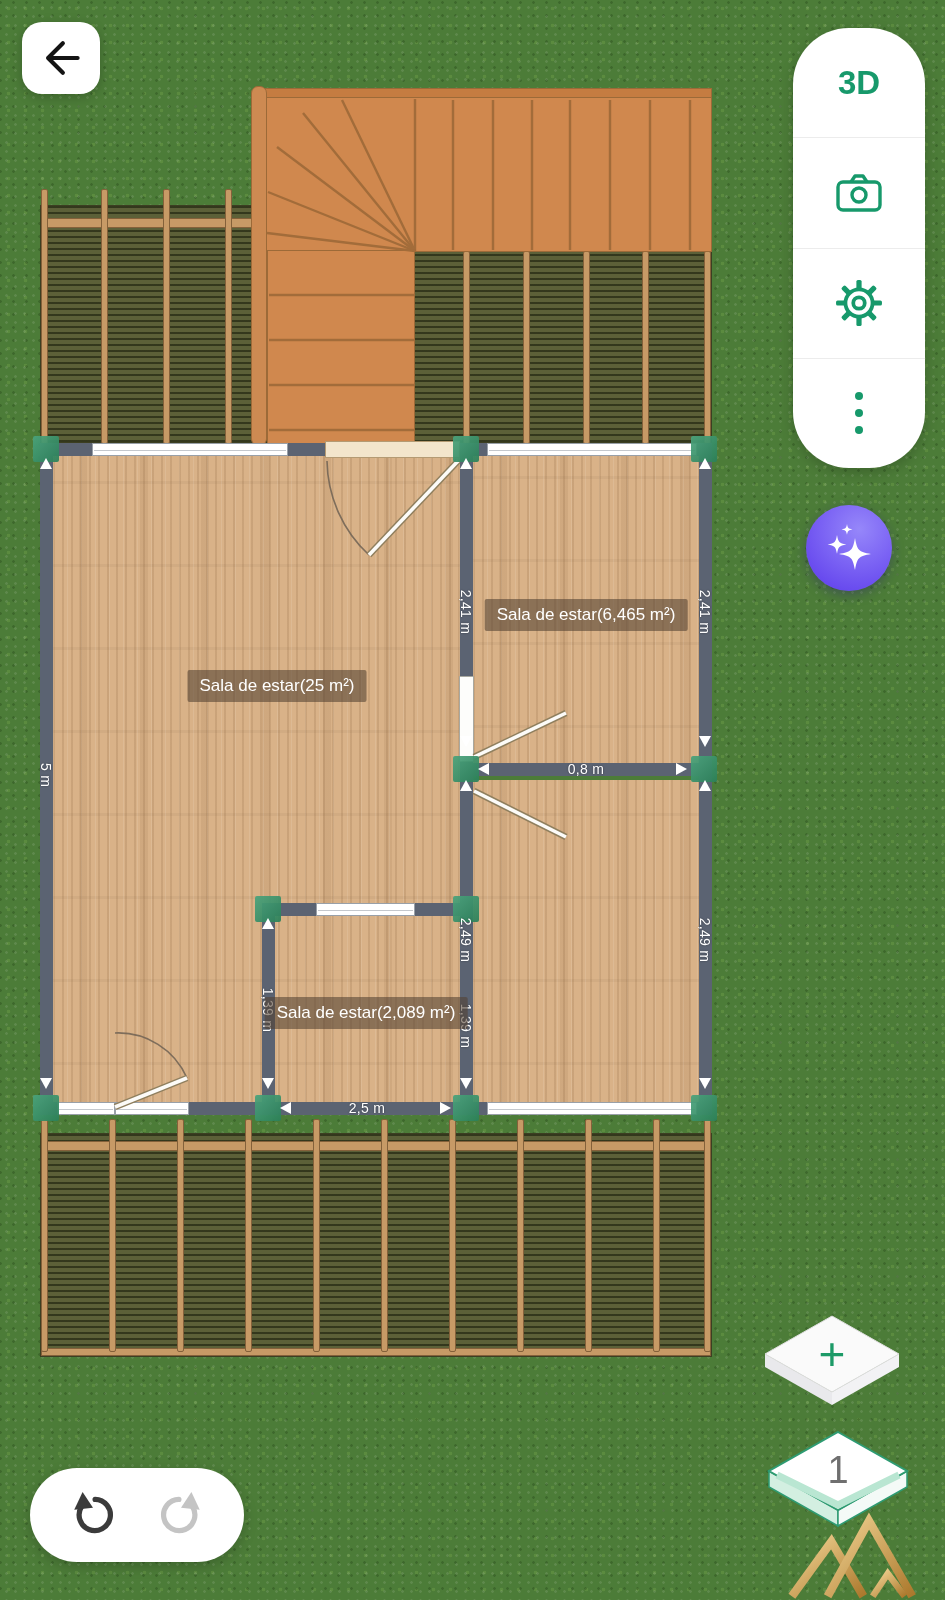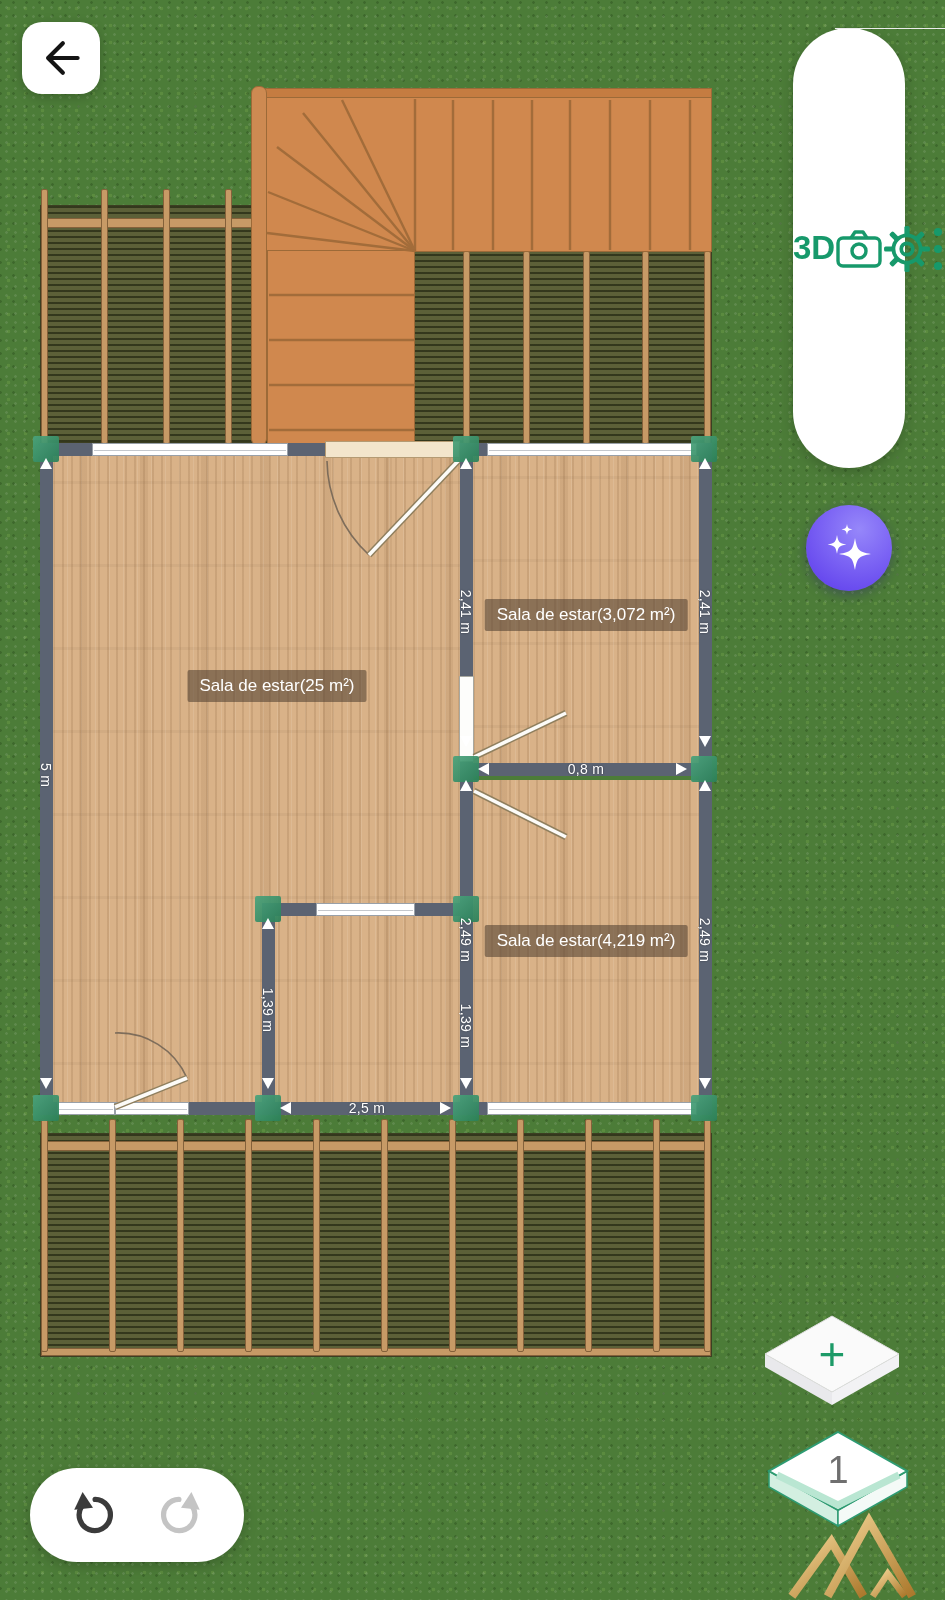--- a/index.html
+++ b/index.html
@@ -46,22 +46,22 @@
   .ar.left{border-top:6px solid transparent;border-bottom:6px solid transparent;border-right:11px solid #fff}
   .ar.right{border-top:6px solid transparent;border-bottom:6px solid transparent;border-left:11px solid #fff}
   .dim{position:absolute;color:#fff;font-size:14px;font-weight:500;white-space:nowrap;z-index:7;
     transform:translate(-50%,-50%);letter-spacing:.3px;text-shadow:0 0 2px rgba(0,0,0,.45)}
   .dim.v{transform:translate(-50%,-50%) rotate(90deg)}
   .rlabel{position:absolute;transform:translate(-50%,-50%);background:rgba(82,66,50,.58);color:#fff;
     font-size:17px;padding:6px 12px;white-space:nowrap;z-index:7;border-radius:2px}
   
   .fab{position:absolute;background:#fff;box-shadow:0 3px 12px rgba(0,0,0,.22);display:flex;
     align-items:center;justify-content:center;z-index:10}
-  .toolbar{position:absolute;left:793px;top:28px;width:112px;height:440px;background:#fff;border-radius:56px;
-    box-shadow:0 4px 14px rgba(0,0,0,.2);z-index:10;display:flex;}
+  .toolbar{position:absolute;left:793px;top:28px;width:132px;height:440px;background:#fff;border-radius:56px;
+    box-shadow:0 4px 14px rgba(0,0,0,.2);z-index:10;display:flex;flex-direction:column}
   .tb-item{flex:1;display:flex;align-items:center;justify-content:center;cursor:pointer}
   .tb-item + .tb-item{border-top:1px solid #ececec}
   .t3d{color:#17996b;font-size:33px;font-weight:700}
   .ai-btn{position:absolute;left:806px;top:505px;width:86px;height:86px;border-radius:50%;z-index:10;
     background:radial-gradient(circle at 62% 28%, #9687fa 0%, #7b63f4 45%, #5a38ea 100%);
     box-shadow:0 4px 12px rgba(40,20,120,.35);display:flex;align-items:center;justify-content:center}
   .undo-pill{position:absolute;left:30px;top:1468px;width:214px;height:94px;background:#fff;border-radius:47px;
     box-shadow:0 4px 14px rgba(0,0,0,.2);z-index:10;display:flex;align-items:center;justify-content:space-evenly}
   .lay-text{position:absolute;z-index:11;transform:translate(-50%,-50%);font-weight:500}
   svg{display:block}
@@ -181,22 +181,22 @@
   <div class="dim v" style="left:466px;top:612px">2,41 m</div>
   <div class="dim v" style="left:705px;top:612px">2,41 m</div>
   <div class="dim v" style="left:466px;top:940px">2,49 m</div>
   <div class="dim v" style="left:705px;top:940px">2,49 m</div>
   <div class="dim v" style="left:268px;top:1010px">1,39 m</div>
   <div class="dim v" style="left:466px;top:1026px">1,39 m</div>
   <div class="dim" style="left:586px;top:769px">0,8 m</div>
   <div class="dim" style="left:367px;top:1108px">2,5 m</div>
 
   <div class="rlabel" style="left:277px;top:686px">Sala de estar(25 m²)</div>
-  <div class="rlabel" style="left:586px;top:615px">Sala de estar(3,072 m²)</div>
-  <div class="rlabel" style="left:586px;top:941px">Sala de estar(4,219 m²)</div>
+  <div class="rlabel" style="left:586px;top:615px">Sala de estar(6,465 m²)</div>
+  <div class="rlabel" style="left:366px;top:1013px">Sala de estar(2,089 m²)</div>
 
   <div class="abs deck" style="left:40px;top:1133px;width:672px;height:224px">
     <div class="rail" style="left:0;top:7px;width:670px;height:10px"></div>
     <div class="rail" style="left:0;top:214px;width:670px;height:8px"></div>
     <div class="post" style="left:0;top:-15px;height:233px"></div>
     <div class="post" style="left:68px;top:-15px;height:233px"></div>
     <div class="post" style="left:136px;top:-15px;height:233px"></div>
     <div class="post" style="left:204px;top:-15px;height:233px"></div>
     <div class="post" style="left:272px;top:-15px;height:233px"></div>
     <div class="post" style="left:340px;top:-15px;height:233px"></div>

